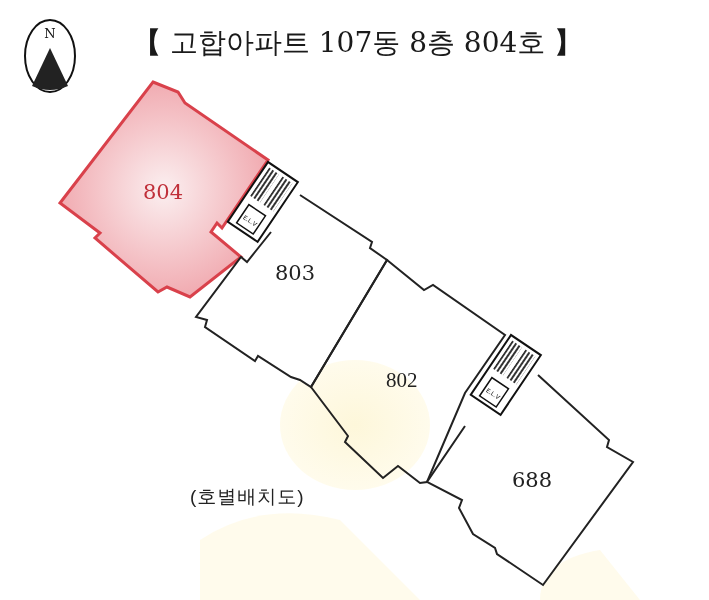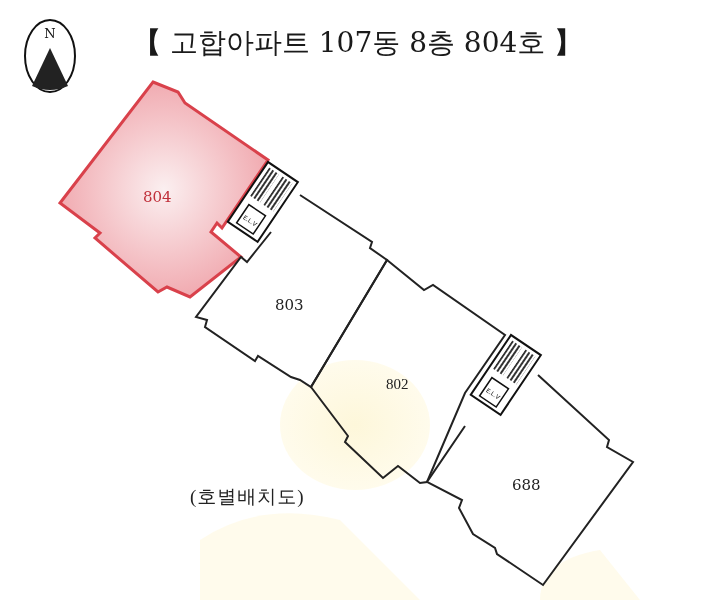--- a/index.html
+++ b/index.html
@@ -1,23 +1,23 @@
 <!DOCTYPE html>
 <html><head>
 <meta charset="utf-8">
 <style>
   html, body { margin:0; padding:0; background:#ffffff; }
   body { width:709px; height:600px; position:relative; overflow:hidden; font-family:"DejaVu Serif", serif; }
   .title { position:absolute; left:133px; top:24px; font-size:28px; color:#1a1a1a; font-family:"DejaVu Serif", serif; letter-spacing:0px; white-space:nowrap; }
   .title .bracket { font-weight:bold; }
   .compass { position:absolute; left:23px; top:18px; width:54px; height:76px; }
   svg.plan { position:absolute; left:0; top:0; width:709px; height:600px; }
-  .unit-label { position:absolute; font-family:"DejaVu Serif", serif; font-size:15px; color:#222;margin-top:8px; }
+  .unit-label { position:absolute; font-family:"DejaVu Serif", serif; font-size:21px; color:#222; }
   .unit-label.selected { color:#c0303a; }
-  .caption { position:absolute; left:190px; top:484px; font-family:Liberation Serif, serif; font-size:19px; color:#222; letter-spacing:1px; }
+  .caption { position:absolute; left:190px; top:484px; font-family:Liberation Sans, sans-serif; font-size:19px; color:#222; letter-spacing:1px; }
 </style>
 </head>
 <body>
 
 <div class="title">
   <span class="bracket">【</span>
   <span>고합아파트 107동 8층 804호</span>
   <span class="bracket">】</span>
 </div>
 
@@ -78,17 +78,17 @@
   <g transform="translate(511,335) rotate(34)">
     <rect x="0" y="0" width="36" height="72" fill="#fff" stroke="#111" stroke-width="2"></rect>
     <rect x="4" y="4" width="12" height="34" fill="url(#stairs)"></rect>
     <rect x="20" y="4" width="12" height="34" fill="url(#stairs)"></rect>
     <rect x="8" y="46" width="20" height="22" fill="#fff" stroke="#111" stroke-width="1.5"></rect>
     <text x="18" y="61" text-anchor="middle" font-size="6" font-family="DejaVu Sans, sans-serif" fill="#111">E.L.V</text>
   </g>
 </svg>
 
 <div class="unit-label selected" style="left:143px; top:180px;">804</div>
-<div class="unit-label" style="left:275px; top:288px;">803</div>
+<div class="unit-label" style="left:275px; top:261px;">803</div>
 <div class="unit-label" style="left:386px; top:368px;font-family:Liberation Serif, serif;">802</div>
 <div class="unit-label" style="left:512px; top:468px;">688</div>
 
 <div class="caption">(호별배치도)</div>
 
 </body></html>

